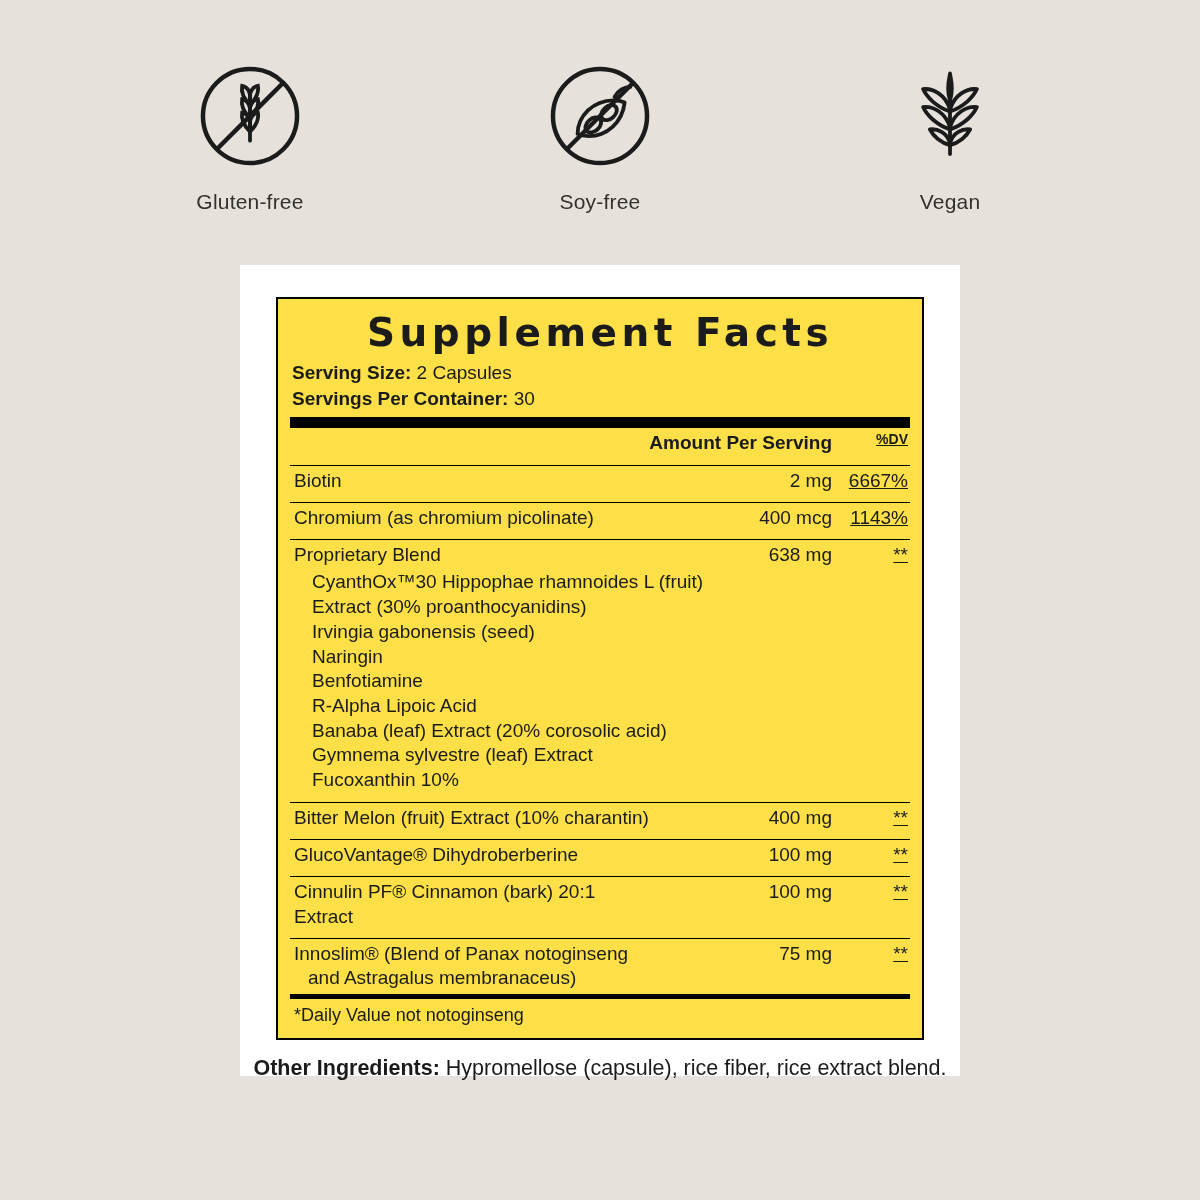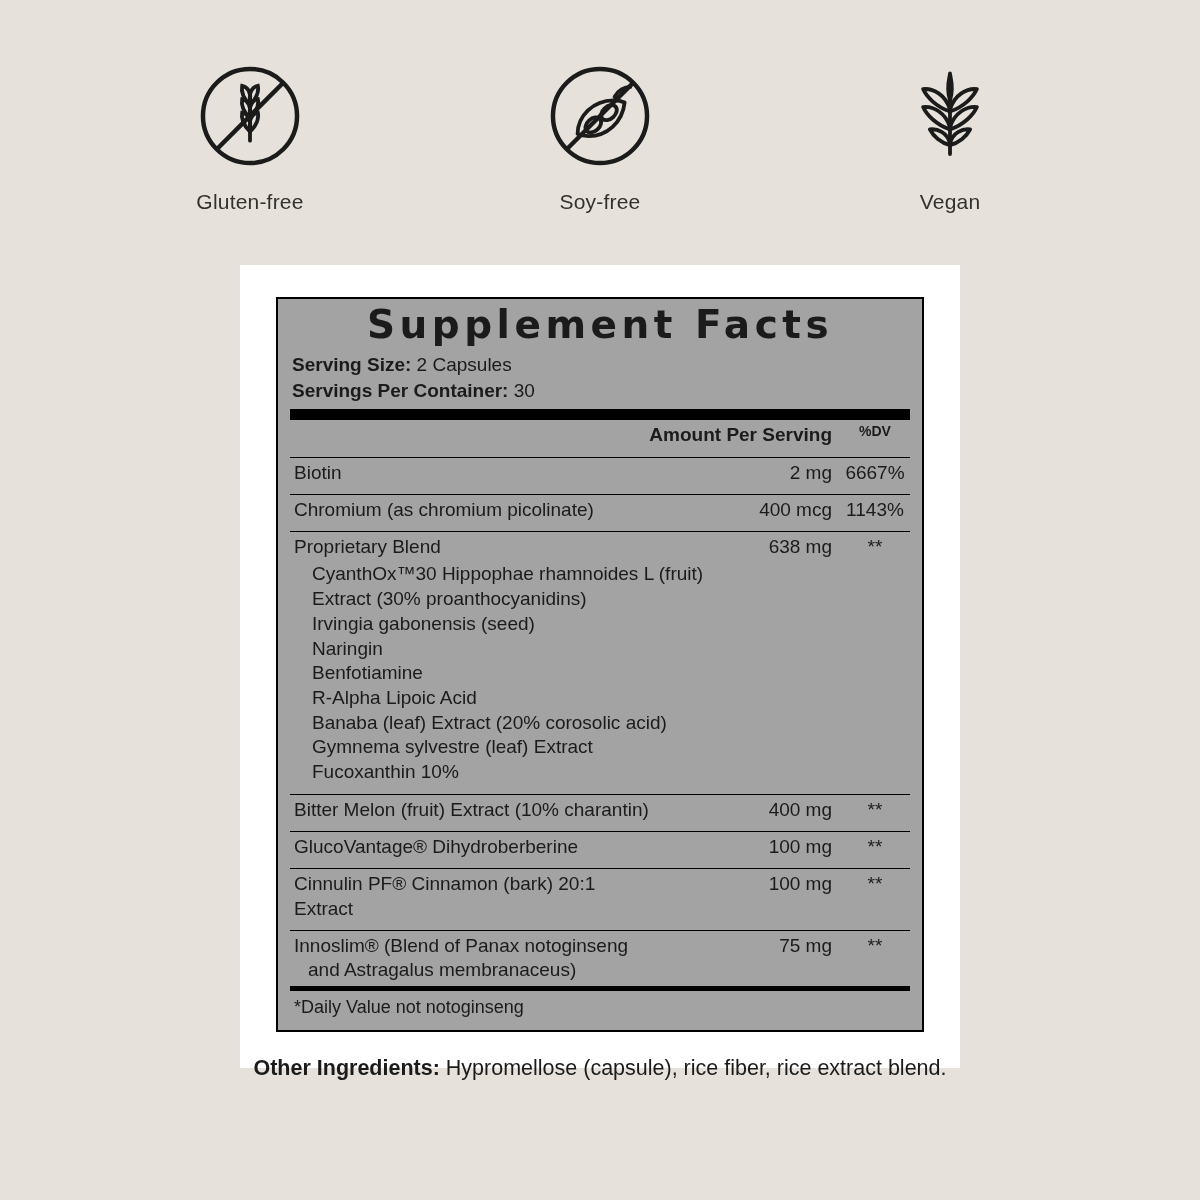--- a/index.html
+++ b/index.html
@@ -54,23 +54,23 @@
     left: 240px;
     top: 265px;
     width: 720px;
     background: #ffffff;
     padding: 32px 0 36px 0;
     box-sizing: border-box;
   }
   .panel {
     margin: 0 36px;
     border: 2.5px solid #000;
-    padding: 4px 12px 12px 12px;
+    padding: 12px 12px 12px 12px;
     box-sizing: border-box;
-    background: #a3a3a3;
+    background: #fde047;
   }
   .sf-title {
     font-family: "DejaVu Sans", sans-serif;
     font-weight: bold;
     font-size: 39px;
     letter-spacing: 4.5px;
     text-align: center;
     line-height: 1.05;
     white-space: nowrap;
     margin: 2px 0 6px 0;
@@ -97,21 +97,21 @@
     border-collapse: collapse;
     font-size: 19px;
   }
   table.sf td {
     padding: 3px 0 3px 0;
     vertical-align: top;
     line-height: 1.28;
   }
   .col-name { text-align: left; padding-left: 4px !important; margin-top: 20px; }
   .col-amt  { text-align: right; white-space: nowrap; padding-right: 10px !important; }
-  .col-dv   { text-align: center; white-space: nowrap; width: 66px; padding-right: 2px !important; }
+  .col-dv   { text-align: right; white-space: nowrap; width: 66px; padding-right: 2px !important; text-decoration: underline; }
 
   .hdr td {
     font-weight: bold;
     padding-bottom: 2px;
   }
   .hdr .col-dv { font-size: 14px; }
 
   .row-sep td {
     border-bottom: 1.5px solid #000;
     padding: 0;

